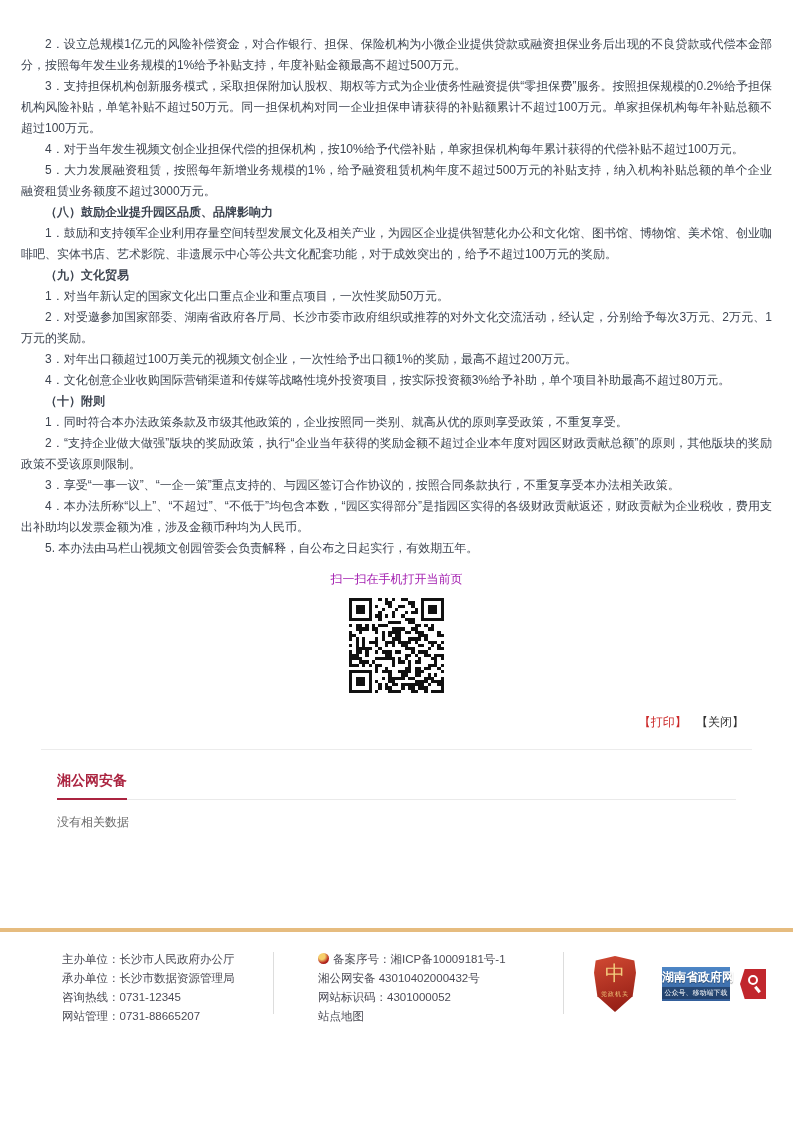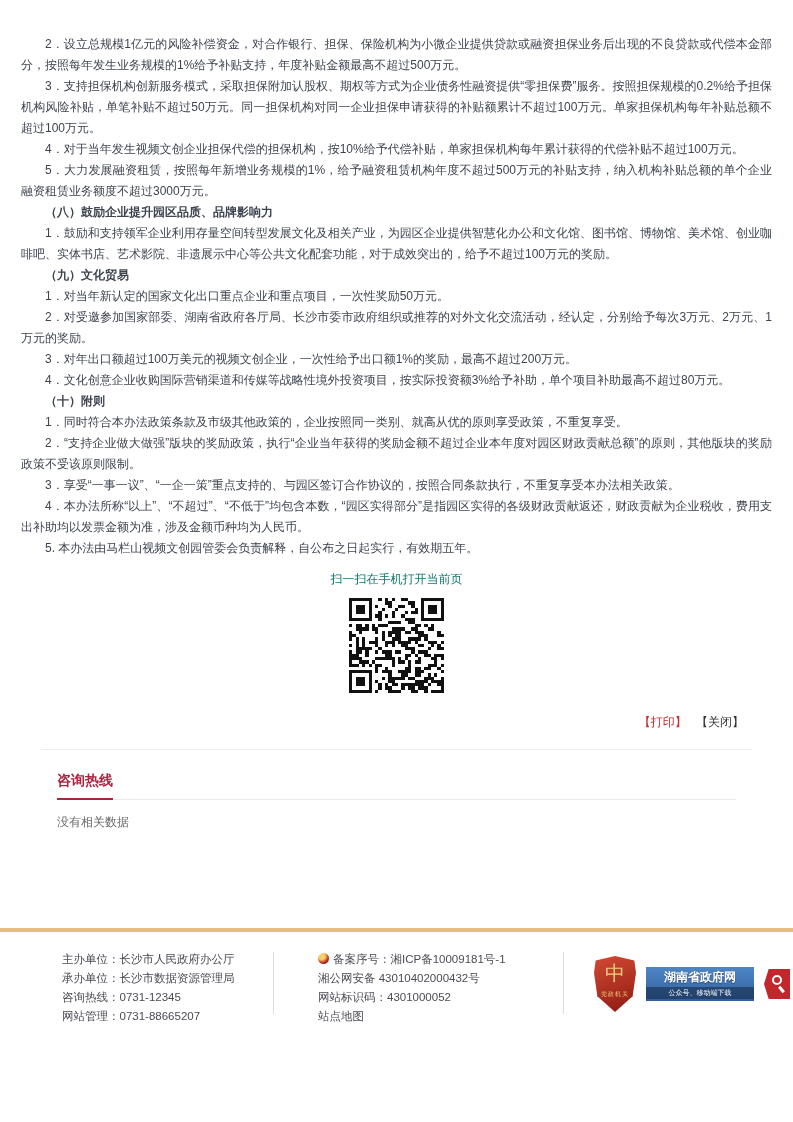--- a/index.html
+++ b/index.html
@@ -12,21 +12,21 @@
   .print-date { position:absolute; left:37px; top:0; }
   .print-title { position:absolute; left:80px; right:40px; top:0; text-align:center; font-size:10px; color:#222; }
 
   
   .article { position:absolute; top:34px; left:21px; right:21px; font-size:12px; line-height:21px; text-align:justify; color:#3d4450; }
   .article p { text-indent:2em; }
   .article p.hd { font-weight:bold; }
 
   
   .qr-section { text-align:center; margin-top:10px; }
-  .qr-caption { font-size:12px; color:#0f766e; margin-bottom:8px; }
+  .qr-caption { font-size:12px; color:#a21caf; margin-bottom:8px; }
   .qr-box { display:inline-block; width:95px; height:95px; }
   .qr-box svg { width:95px; height:95px; shape-rendering:crispEdges; }
 
   
   .actions { text-align:right; padding-right:28px; margin-top:12px; font-size:12px; }
   .actions .print-link { color:#cc2a2a; cursor:pointer; }
   .actions .close-link { color:#333; cursor:pointer; margin-left:6px; }
 
   .divider { border:none; border-top:1px solid #ececec; margin:16px 20px 0 20px; }
 
@@ -49,21 +49,21 @@
   .vdiv-2 { left:563px; }
   .emblem-icon { display:inline-block; width:11px; height:11px; border-radius:50%;
      background:radial-gradient(circle at 35% 30%, #f6cf6b 0 30%, #b5231d 65%, #7d130f 100%);
      vertical-align:-1px; margin-right:4px; }
   .badges { position:absolute; left:594px; top:24px; display:flex; align-items:center; gap:10px; }
   .shield-badge { width:42px; height:56px; background:linear-gradient(160deg,#d24a33,#8e1a12);
      clip-path:polygon(50% 0, 96% 8%, 100% 30%, 92% 72%, 50% 100%, 8% 72%, 0 30%, 4% 8%);
      color:#f3cd7e; text-align:center; cursor:pointer; }
   .shield-badge .glyph { font-size:20px; line-height:34px; display:block; }
   .shield-badge .lbl { font-size:6px; letter-spacing:1px; display:block; }
-  .gov-banner { width:108px; height:34px; background:linear-gradient(180deg,#4d86c6,#335f9b); color:#fff; text-align:center; cursor:pointer; }
+  .gov-banner { width:68px; height:34px; background:linear-gradient(180deg,#4d86c6,#335f9b); color:#fff; text-align:center; cursor:pointer;margin-left:16px; }
   .gov-banner .t { font-size:12px; font-weight:bold; line-height:20px; white-space:nowrap; text-shadow:0 1px 1px rgba(0,0,0,.4); }
   .gov-banner .s { font-size:7px; line-height:12px; background:rgba(20,40,70,.55); white-space:nowrap; }
   .red-badge { width:26px; height:30px; background:#c1272d; clip-path:polygon(18% 0,100% 0,100% 100%,18% 100%,0 50%); position:relative; cursor:pointer; }
   .red-badge .lens { position:absolute; left:8px; top:6px; width:10px; height:10px; border:2.5px solid #fff; border-radius:50%; }
   .red-badge .handle { position:absolute; left:16px; top:17px; width:3px; height:7px; background:#fff; transform:rotate(-40deg); }
 
   
   .print-bottom { position:absolute; left:35px; right:35px; top:1090px; font-size:10.5px; color:#2e2e2e; }
   .doc-url { float:left; }
   .page-num { float:right; }
@@ -412,21 +412,21 @@
 
     <div class="actions">
       <span class="print-link">【打印】</span>
       <span class="close-link">【关闭】</span>
     </div>
 
     <hr class="divider">
 
     <div class="related">
       <div class="related-title-row">
-        <span class="related-title">咨询热线</span>
+        <span class="related-title">湘公网安备</span>
       </div>
       <div class="related-empty">没有相关数据</div>
     </div>
   </div>
 
   <div class="site-footer">
     <div class="gold-bar"></div>
     <div class="footer-cols">
       <div class="fcol fcol-left">
         <div class="row">主办单位：长沙市人民政府办公厅</div>

